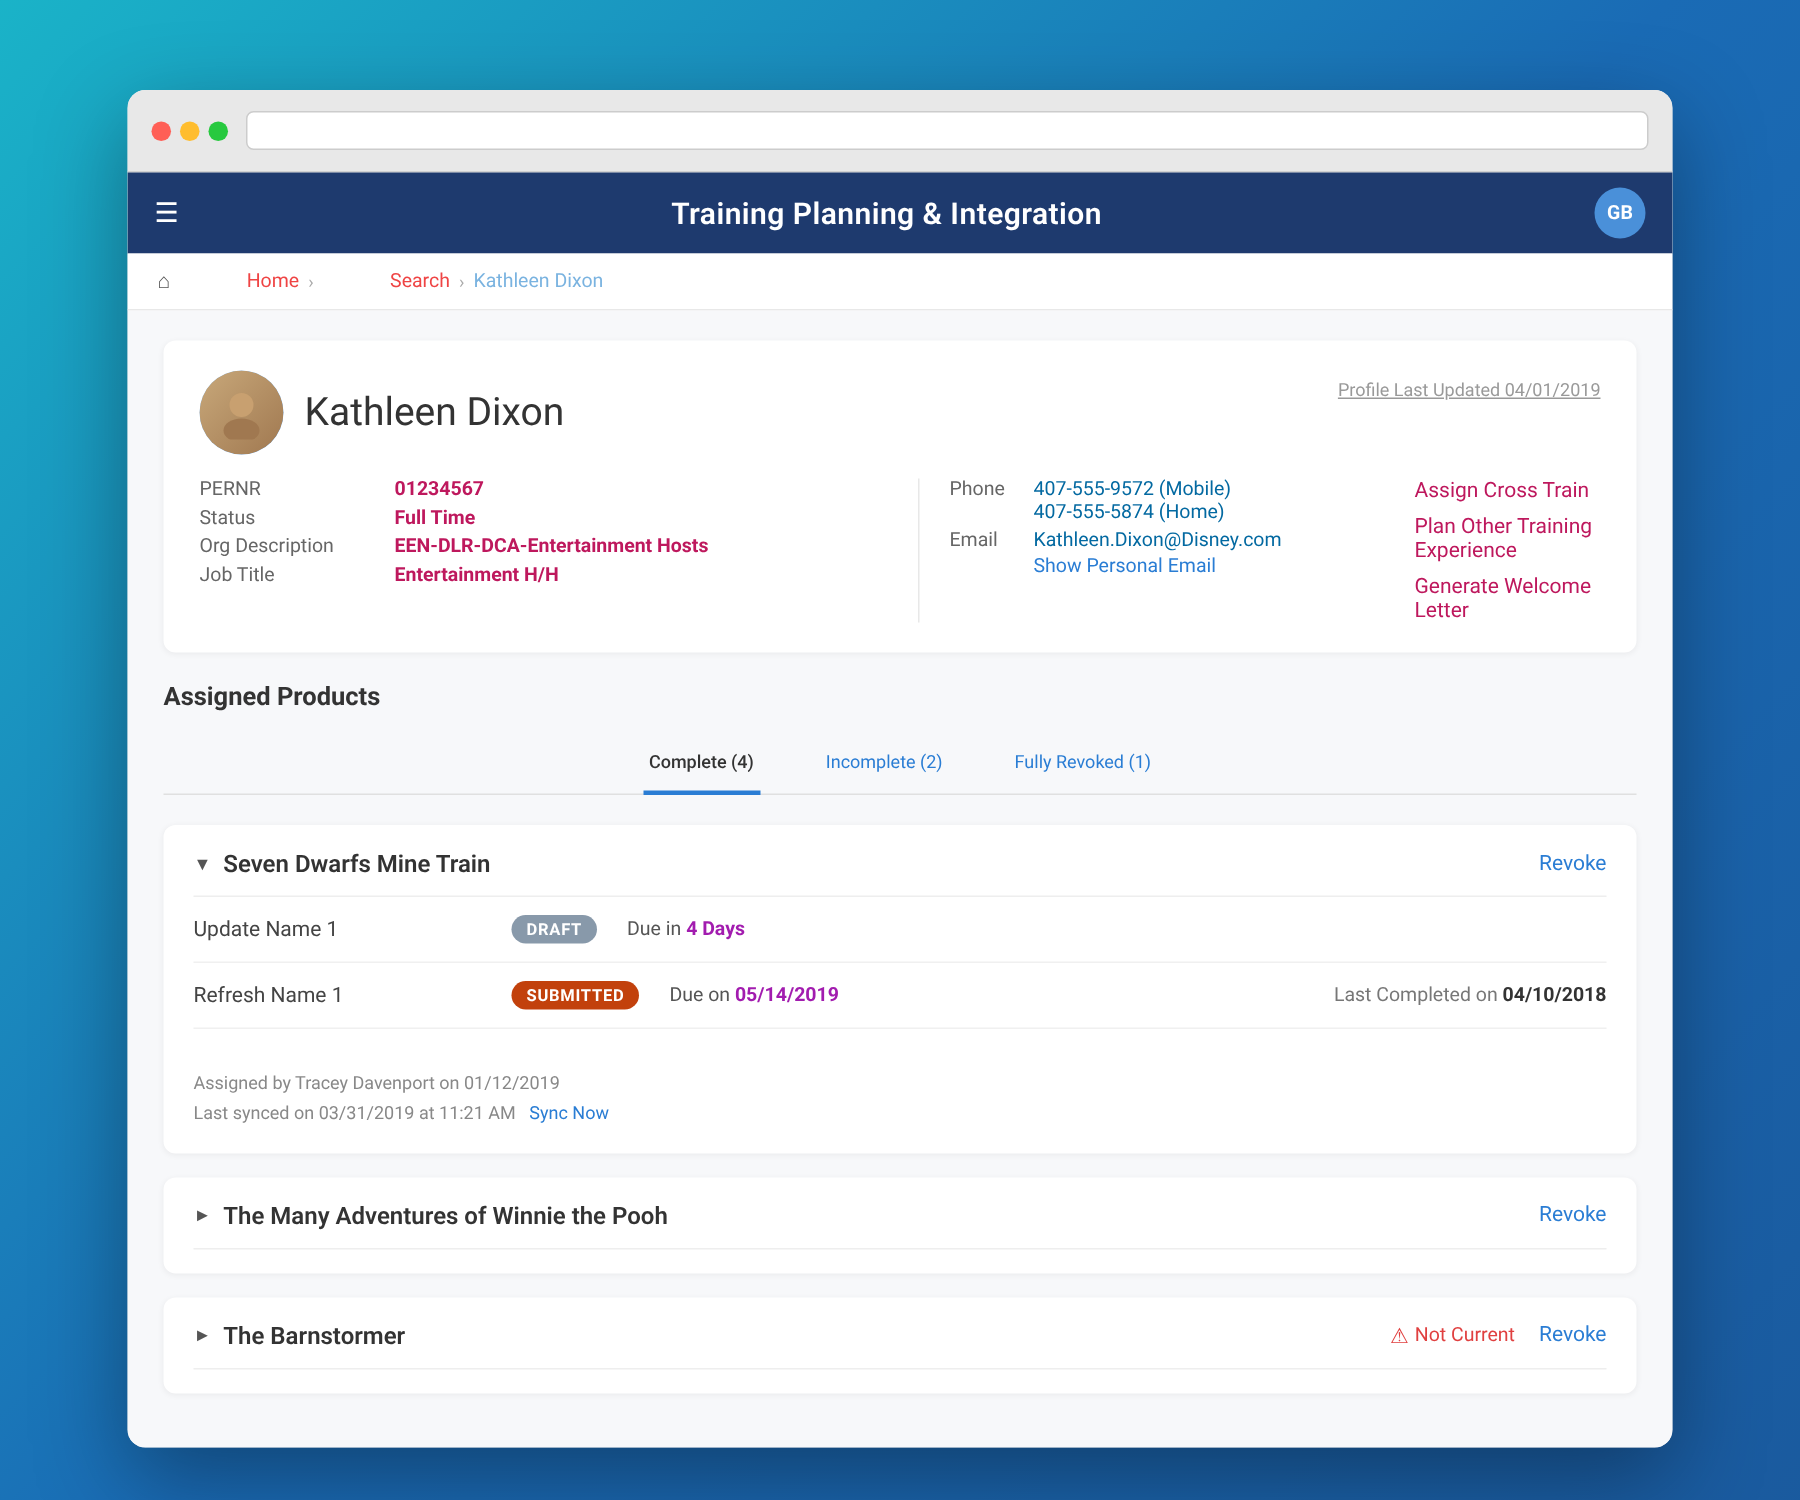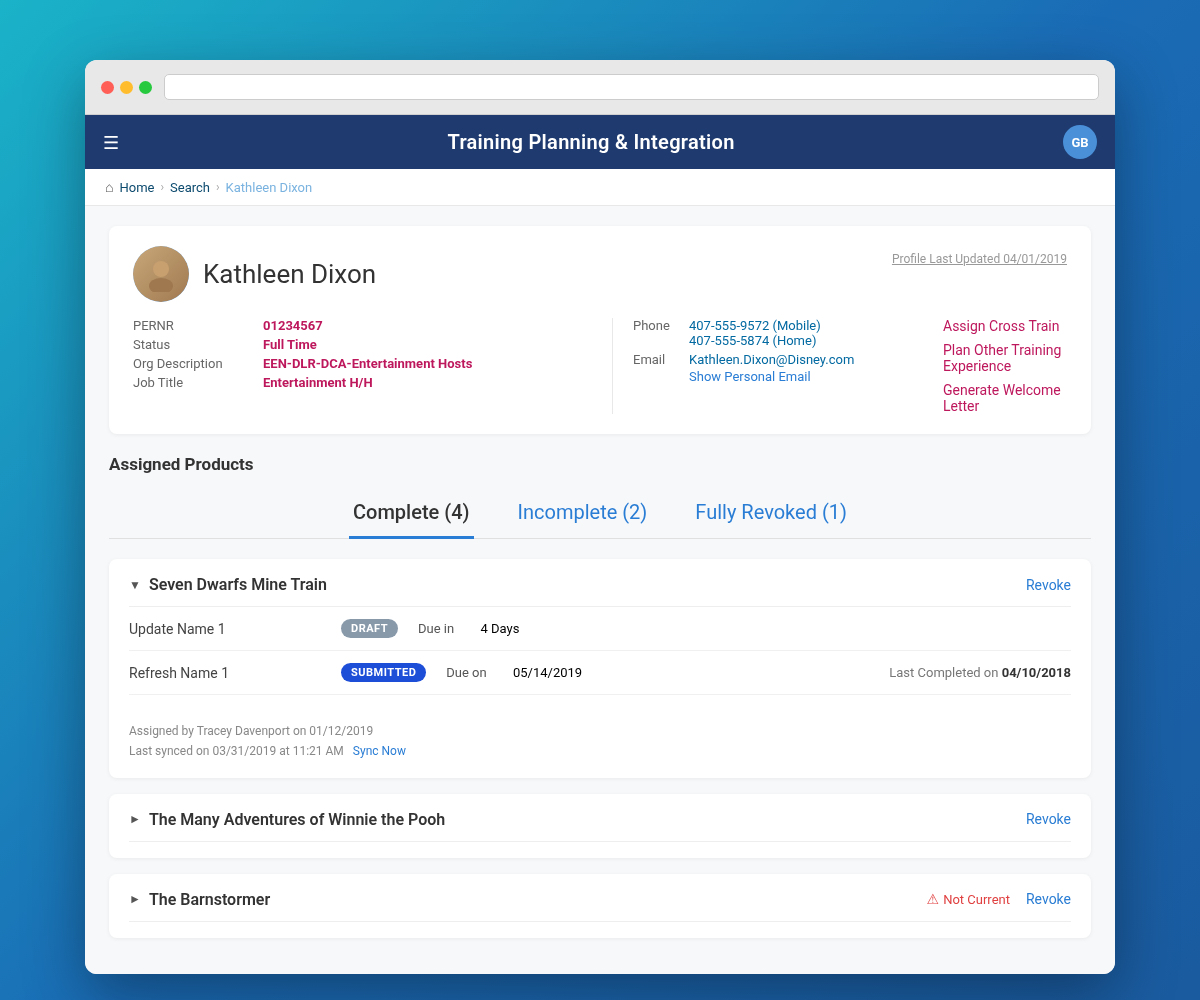--- a/index.html
+++ b/index.html
@@ -69,21 +69,21 @@
       padding: 10px 20px;
       display: flex;
       align-items: center;
       gap: 6px;
       font-size: 13px;
       color: #555;
       border-bottom: 1px solid #e8e8e8;
     }
     .breadcrumb-home-icon { color: #555; font-size: 14px; }
     .breadcrumb-sep { color: #aaa; font-size: 12px; }
-    .breadcrumb-link { color: #0c4a6e; text-decoration: none; cursor: pointer; }
+    .breadcrumb-link { color: #ef4444; text-decoration: none; cursor: pointer; margin-left: 45px; }
     .breadcrumb-current { color: #7ab3e0; }
     .main-content {
       background: #f7f8fa;
       padding: 20px 24px;
       min-height: 750px;
     }
     .profile-header {
       background: white;
       border-radius: 8px;
       padding: 20px 24px;
@@ -202,21 +202,21 @@
       display: flex;
       align-items: center;
       justify-content: center;
       gap: 40px;
       border-bottom: 1px solid #e0e0e0;
       margin-bottom: 20px;
       padding-bottom: 0;
     }
     .tab {
       padding: 10px 4px 12px;
-      font-size: 20px;
+      font-size: 12px;
       cursor: pointer;
       color: #666;
       border-bottom: 3px solid transparent;
       margin-bottom: -1px;
     }
     .tab.active {
       color: #333;
       border-bottom: 3px solid #2a7dd4;
       font-weight: 500;
     }
@@ -270,29 +270,29 @@
       border-radius: 12px;
       font-size: 11px;
       font-weight: 700;
       letter-spacing: 0.5px;
     }
     .badge-draft {
       background: #8899aa;
       color: white;
     }
     .badge-submitted {
-      background: #1d4ed8;
+      background: #c2410c;
       color: white;
     }
     .item-due {
       font-size: 13px;
       color: #555;
       margin-left: 8px;
     }
-    .item-due strong { font-weight: 400; color: #000000; margin-left: 23px; }
+    .item-due strong { font-weight: 700; color: #a21caf; }
     .item-completed {
       font-size: 13px;
       color: #777;
       margin-left: auto;
     }
     .item-completed strong { font-weight: 700; color: #333; }
     .product-footer {
       margin-top: 26px;
       font-size: 12px;
       color: #888;

